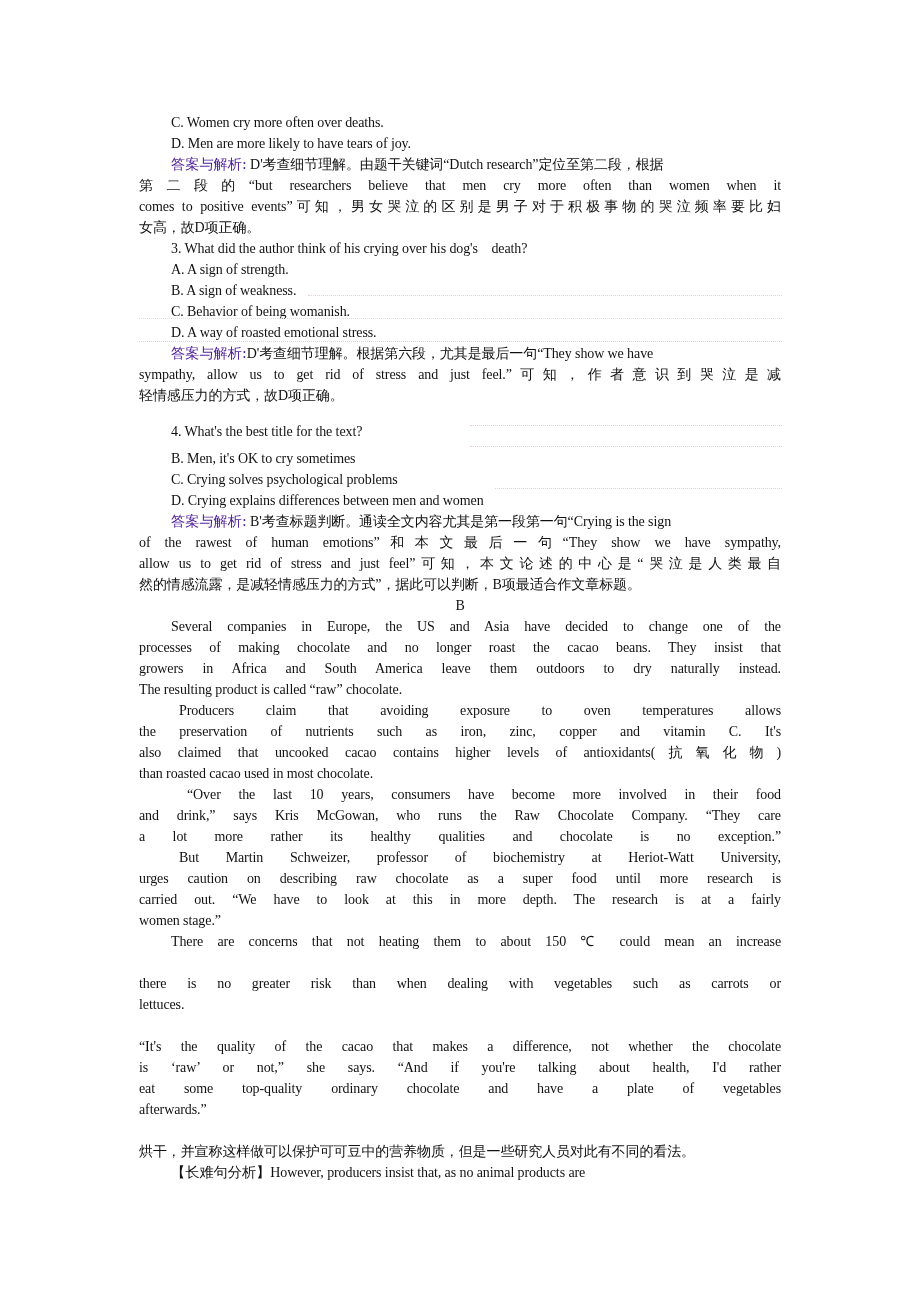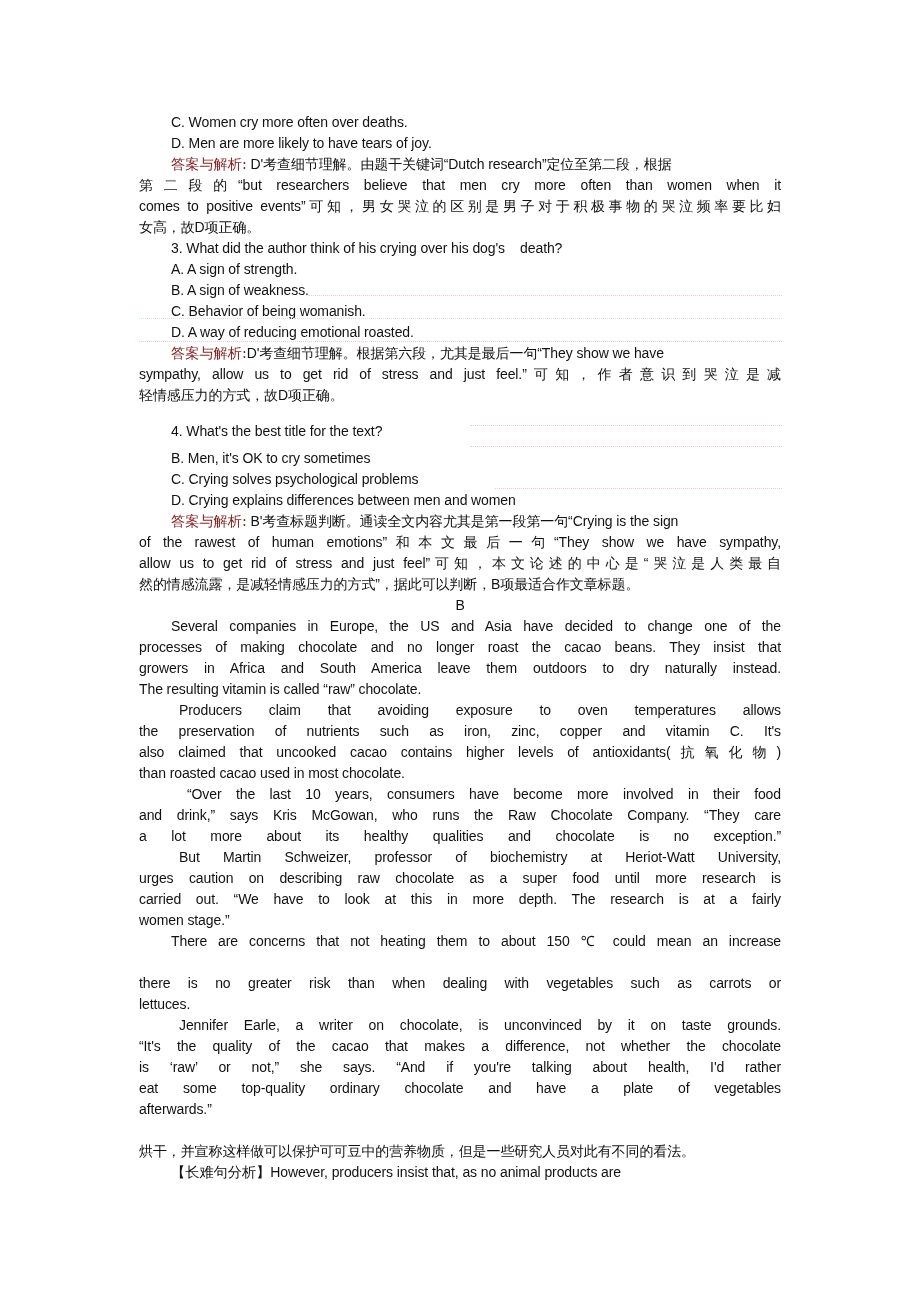--- a/index.html
+++ b/index.html
@@ -1,26 +1,26 @@
 <!DOCTYPE html>
 <html><head>
 <meta charset="utf-8">
 <style>
   html, body { margin:0; padding:0; background:#ffffff; }
   body { width:920px; height:1302px; position:relative; overflow:hidden;
          font-family: "DejaVu Serif", "Liberation Serif", serif; color:#111; }
   .page { position:absolute; left:0; top:0; width:920px; height:1302px; background:#fff; }
   .line { position:absolute; left:139px; width:642px; height:21px; line-height:21px;
           font-size:14.2px; white-space:nowrap; overflow:visible; }
-  .mono { font-family: Liberation Sans, sans-serif; font-size:14px; letter-spacing:-0.1px; }
+  .mono { font-family: Liberation Serif, serif; font-size:14px; letter-spacing:-0.1px; }
   .just { text-align:justify; text-align-last:justify; white-space:normal; }
   .ind  { padding-left:32px; box-sizing:border-box; }
   .ind2 { padding-left:40px; box-sizing:border-box; }
   .ind3 { padding-left:48px; box-sizing:border-box; }
-  .red  { color:#7f1d1d;text-align:right; }
+  .red  { color:#4c1d95;text-align:right; }
   .center { text-align:center; }
   .dots { position:absolute; height:0; border-top:1px dotted #f3c9d6; }
   .dots.g { border-top-color:#c9efc6; }
 </style>
 </head>
 <body>
 
 <div class="page">
 
   <div class="line mono ind" style="top:112px">C. Women cry more often over deaths.</div>
@@ -31,21 +31,21 @@
   <div class="line mono just" style="top:175px">第二段的“but researchers believe that men cry more often than women when it</div>
   <div class="line mono just" style="top:196px">comes to positive events”可知，男女哭泣的区别是男子对于积极事物的哭泣频率要比妇</div>
   <div class="line mono" style="top:217px">女高，故D项正确。</div>
 
   <div class="line mono ind" style="top:238px; white-space:pre">3. What did the author think of his crying over his dog's    death?</div>
   <div class="line mono ind" style="top:259px">A. A sign of strength.</div>
   <div class="line mono ind" style="top:280px">B. A sign of weakness.</div>
   <div class="dots" style="top:295px; left:308px; width:474px"></div>
   <div class="line mono ind" style="top:301px">C. Behavior of being womanish.</div>
   <div class="dots g" style="top:318px; left:139px; width:643px"></div>
-  <div class="line mono ind" style="top:322px">D. A way of reducing emotional roasted.</div>
+  <div class="line mono ind" style="top:322px">D. A way of roasted emotional stress.</div>
   <div class="dots" style="top:341px; left:139px; width:643px"></div>
   <div class="line ind" style="top:343px">
     <span class="red">答案与解析:</span><span class="mono">D'考查细节理解。根据第六段，尤其是最后一句“They show we have</span>
   </div>
   <div class="line mono just" style="top:364px">sympathy, allow us to get rid of stress and just feel.”可知，作者意识到哭泣是减</div>
   <div class="line mono" style="top:385px">轻情感压力的方式，故D项正确。</div>
 
   <div class="line mono ind" style="top:421px">4. What's the best title for the text?</div>
   <div class="dots" style="top:425px; left:470px; width:312px"></div>
   <div class="dots" style="top:446px; left:470px; width:312px"></div>
@@ -58,41 +58,40 @@
   </div>
   <div class="line mono just" style="top:532px">of the rawest of human emotions”和本文最后一句“They show we have sympathy,</div>
   <div class="line mono just" style="top:553px">allow us to get rid of stress and just feel”可知，本文论述的中心是“哭泣是人类最自</div>
   <div class="line mono" style="top:574px">然的情感流露，是减轻情感压力的方式”，据此可以判断，B项最适合作文章标题。</div>
 
   <div class="line mono center" style="top:595px">B</div>
 
   <div class="line mono just ind" style="top:616px">Several companies in Europe, the US and Asia have decided to change one of the</div>
   <div class="line mono just" style="top:637px">processes of making chocolate and no longer roast the cacao beans. They insist that</div>
   <div class="line mono just" style="top:658px">growers in Africa and South America leave them outdoors to dry naturally instead.</div>
-  <div class="line mono" style="top:679px">The resulting vitamin is called “raw” chocolate.</div>
+  <div class="line mono" style="top:679px">The resulting product is called “raw” chocolate.</div>
 
   <div class="line mono just ind2" style="top:700px">Producers claim that avoiding exposure to oven temperatures allows</div>
   <div class="line mono just" style="top:721px">the preservation of nutrients such as iron, zinc, copper and vitamin C. It's</div>
   <div class="line mono just" style="top:742px">also claimed that uncooked cacao contains higher levels of antioxidants(抗氧化物)</div>
   <div class="line mono" style="top:763px">than roasted cacao used in most chocolate.</div>
 
   <div class="line mono just ind3" style="top:784px">“Over the last 10 years, consumers have become more involved in their food</div>
   <div class="line mono just" style="top:805px">and drink,” says Kris McGowan, who runs the Raw Chocolate Company. “They care</div>
-  <div class="line mono just" style="top:826px">a lot more about its healthy qualities and chocolate is no exception.”</div>
+  <div class="line mono just" style="top:826px">a lot more rather its healthy qualities and chocolate is no exception.”</div>
 
   <div class="line mono just ind2" style="top:847px">But Martin Schweizer, professor of biochemistry at Heriot-Watt University,</div>
   <div class="line mono just" style="top:868px">urges caution on describing raw chocolate as a super food until more research is</div>
   <div class="line mono just" style="top:889px">carried out. “We have to look at this in more depth. The research is at a fairly</div>
   <div class="line mono" style="top:910px">women stage.”</div>
 
   <div class="line mono just ind" style="top:931px">There are concerns that not heating them to about  150 ℃ could mean an increase</div>
   <div class="line mono just" style="top:973px">there is no greater risk than when dealing with vegetables  such as carrots or</div>
   <div class="line mono" style="top:994px">lettuces.</div>
 
-  <div class="line mono just ind2" style="top:1015px">Jennifer Earle, a writer on chocolate, is unconvinced  by it on taste grounds.</div>
   <div class="line mono just" style="top:1036px">“It's the quality of the cacao that  makes a difference, not whether the chocolate</div>
   <div class="line mono just" style="top:1057px">is ‘raw’ or not,” she says. “And if you're talking about health, I'd  rather</div>
   <div class="line mono just" style="top:1078px">eat some top-quality ordinary chocolate and have a  plate of vegetables</div>
   <div class="line mono" style="top:1099px">afterwards.”</div>
 
   <div class="line mono" style="top:1141px">烘干，并宣称这样做可以保护可可豆中的营养物质，但是一些研究人员对此有不同的看法。</div>
 
   <div class="line ind" style="top:1162px">
     <span>【长难句分析】</span><span class="mono">However, producers insist that, as no animal products are</span>
   </div>

